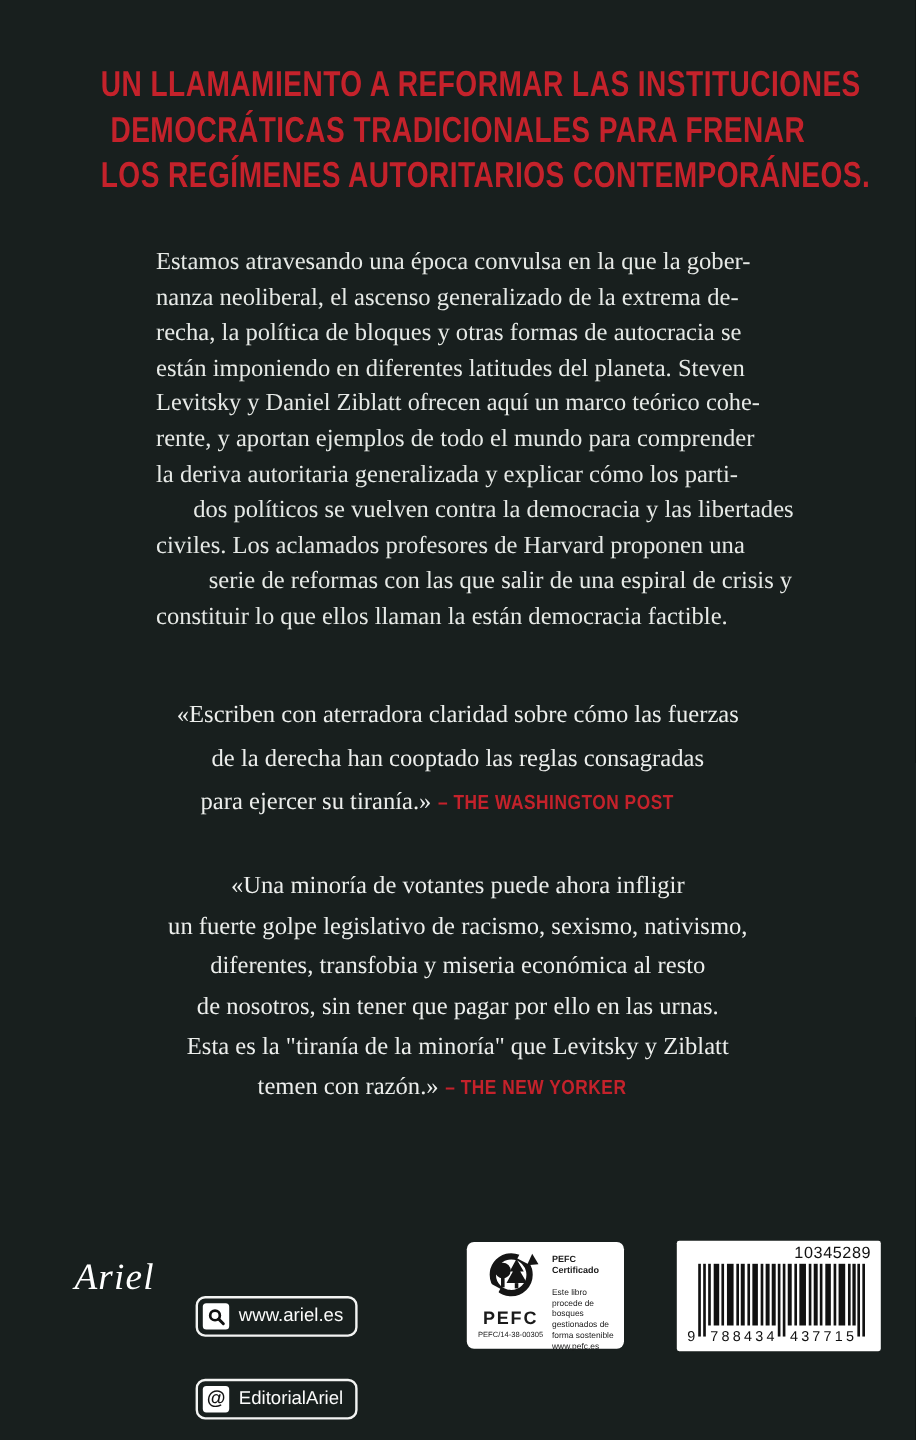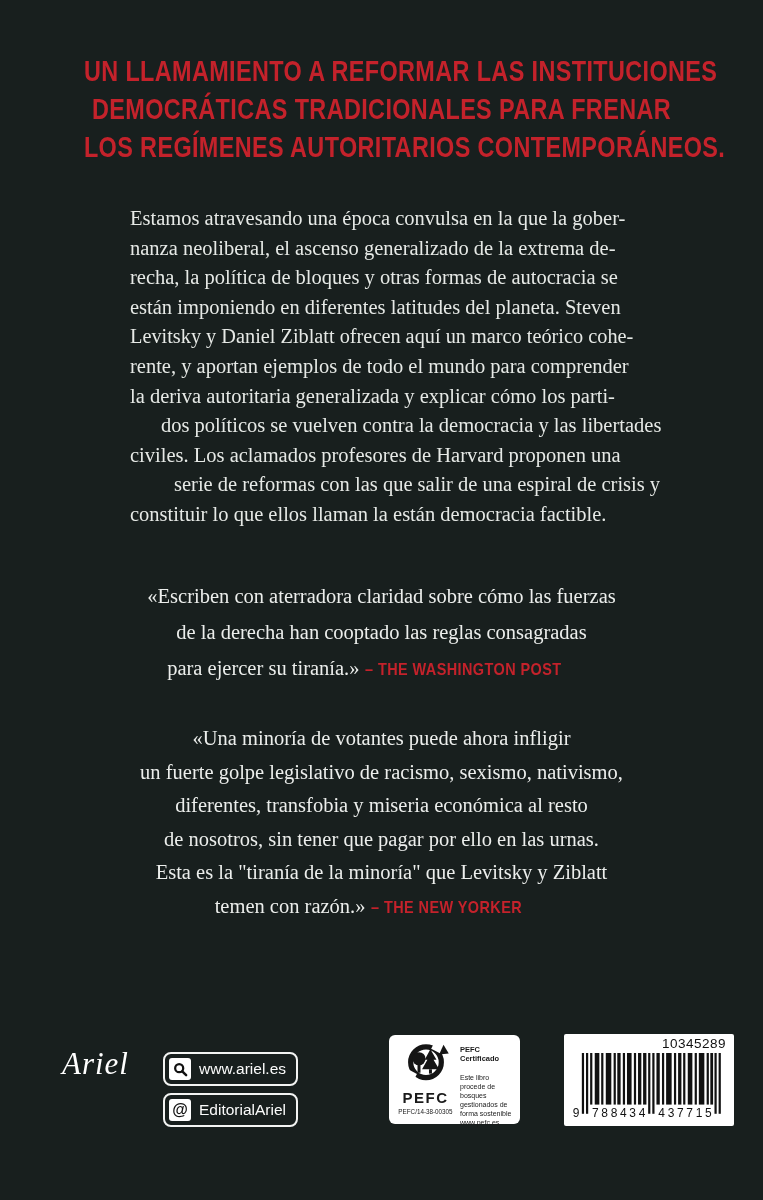--- a/index.html
+++ b/index.html
@@ -37,21 +37,21 @@
   
   .ariel-logo{
     position:absolute;left:62px;top:1046px;
     font-family:"Liberation Serif",serif;font-style:italic;
     font-size:31px;color:#ffffff;letter-spacing:1px;
   }
   .badges{position:absolute;left:163px;top:1052px;display:flex;flex-direction:column;gap:7px;}
   .badge{
     display:flex;align-items:center;gap:8px;
     border:2px solid #f3f4f3;border-radius:8px;
-    padding:3px 10px 3px 4px;height:24px;
+    padding:3px 10px 3px 4px;height:24px;margin-top:28px;
   }
   .badge .icon-box{
     width:22px;height:22px;background:#ffffff;border-radius:3px;
     display:flex;align-items:center;justify-content:center;flex:0 0 22px;
   }
   .badge .blabel{
     font-family:"Liberation Sans",sans-serif;font-size:15.5px;color:#fbfbfb;
     white-space:nowrap;
   }
   .at-glyph{font-family:"Liberation Sans",sans-serif;font-weight:700;font-size:16px;color:#111;}

